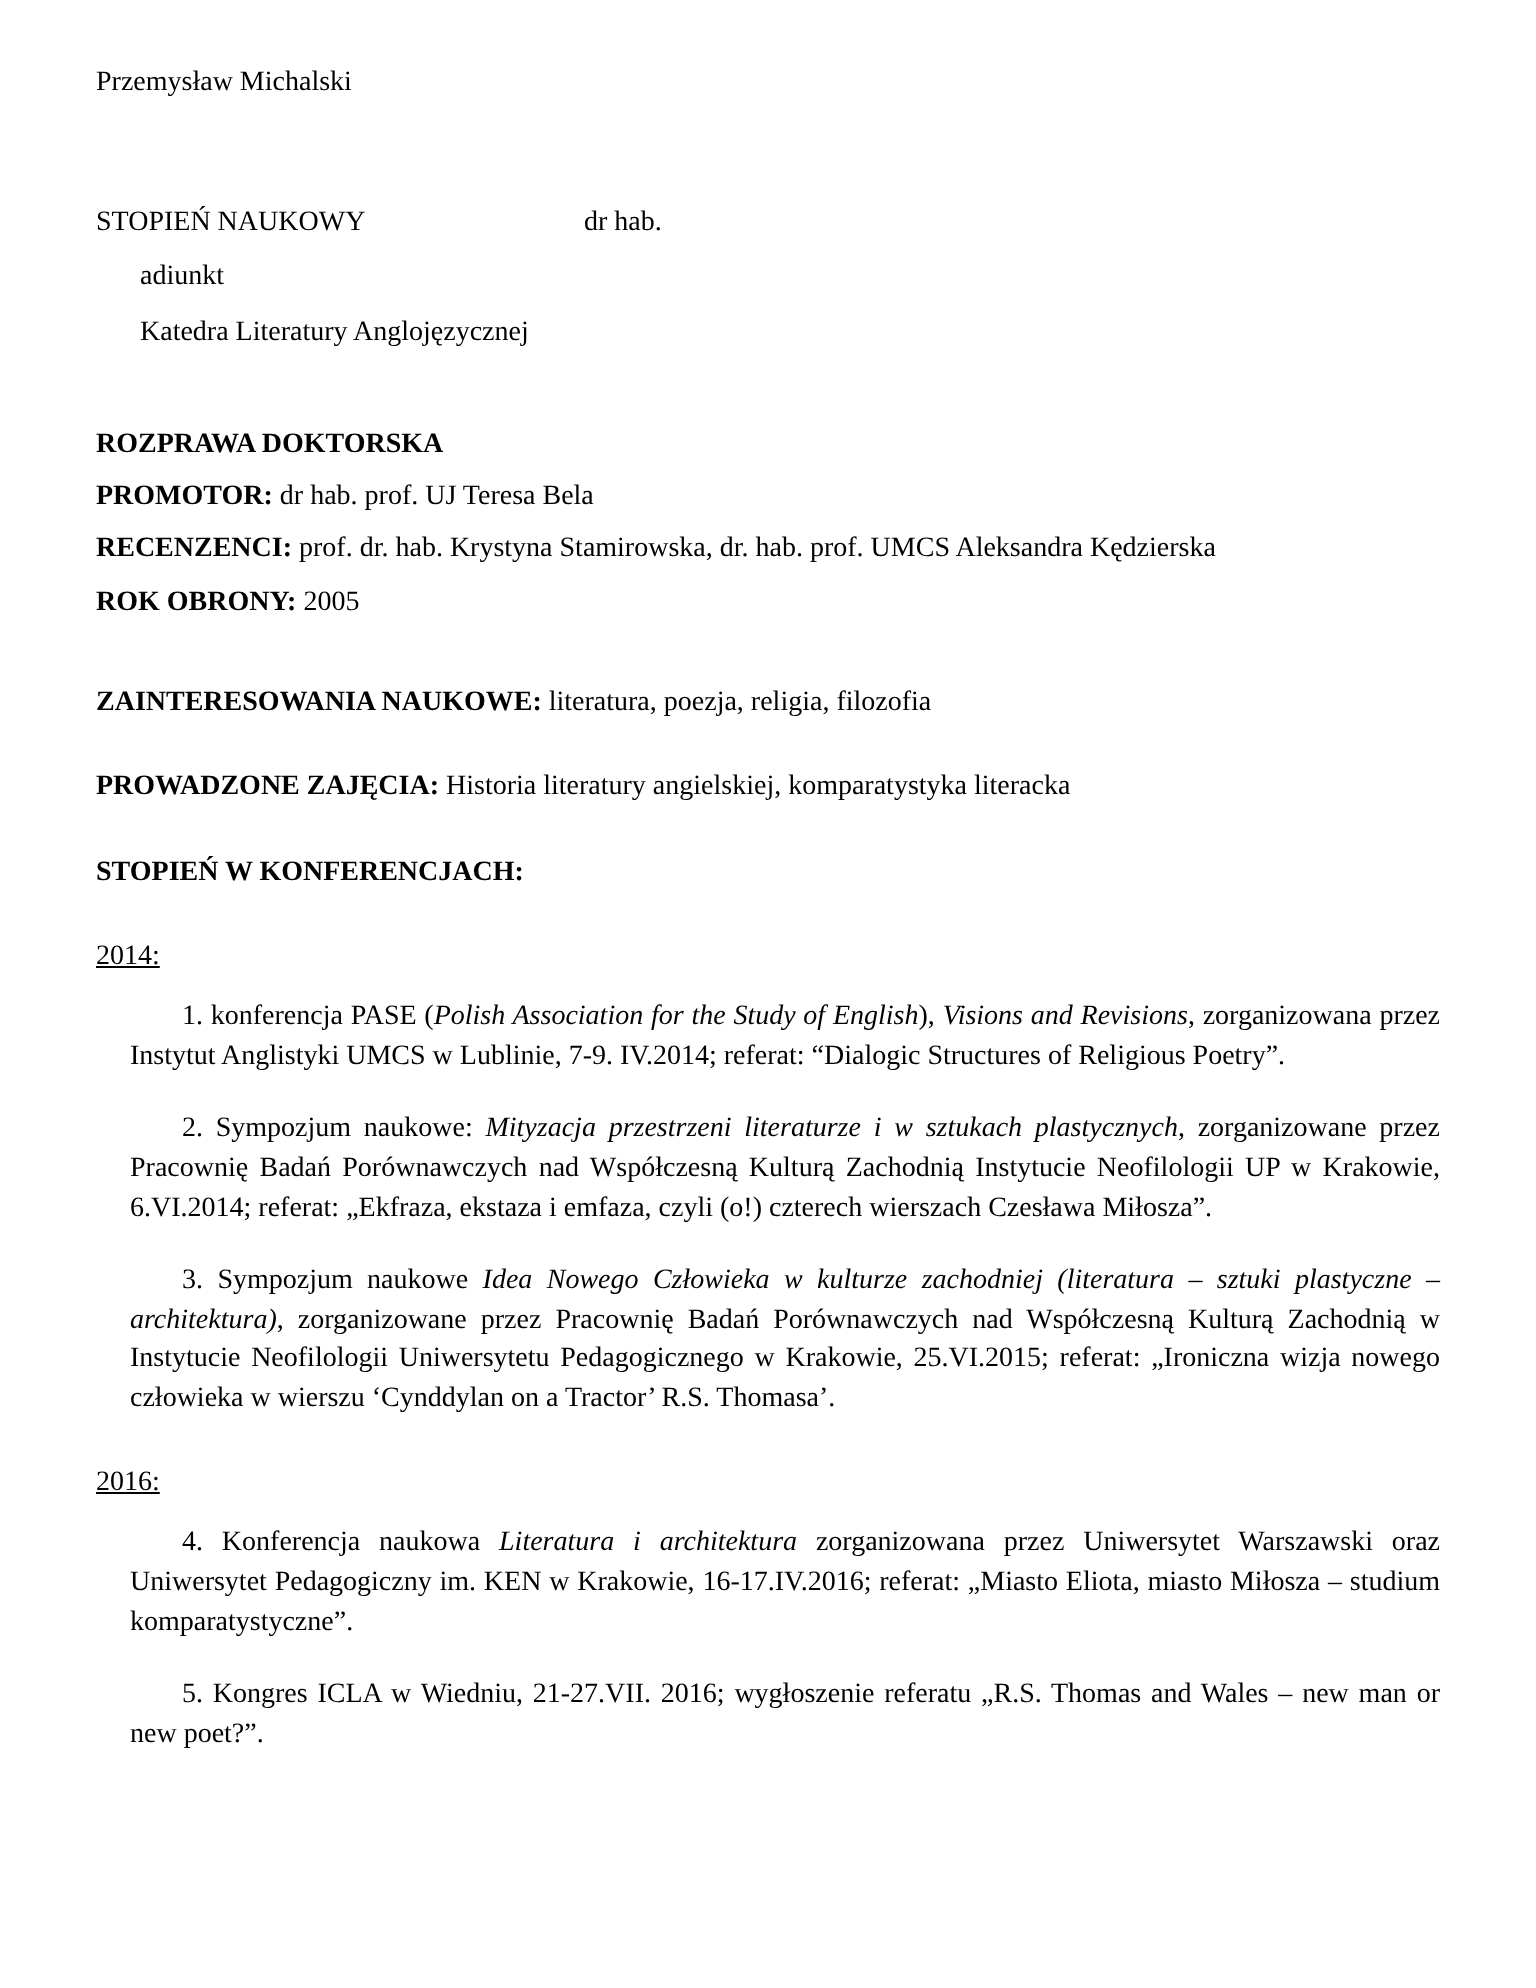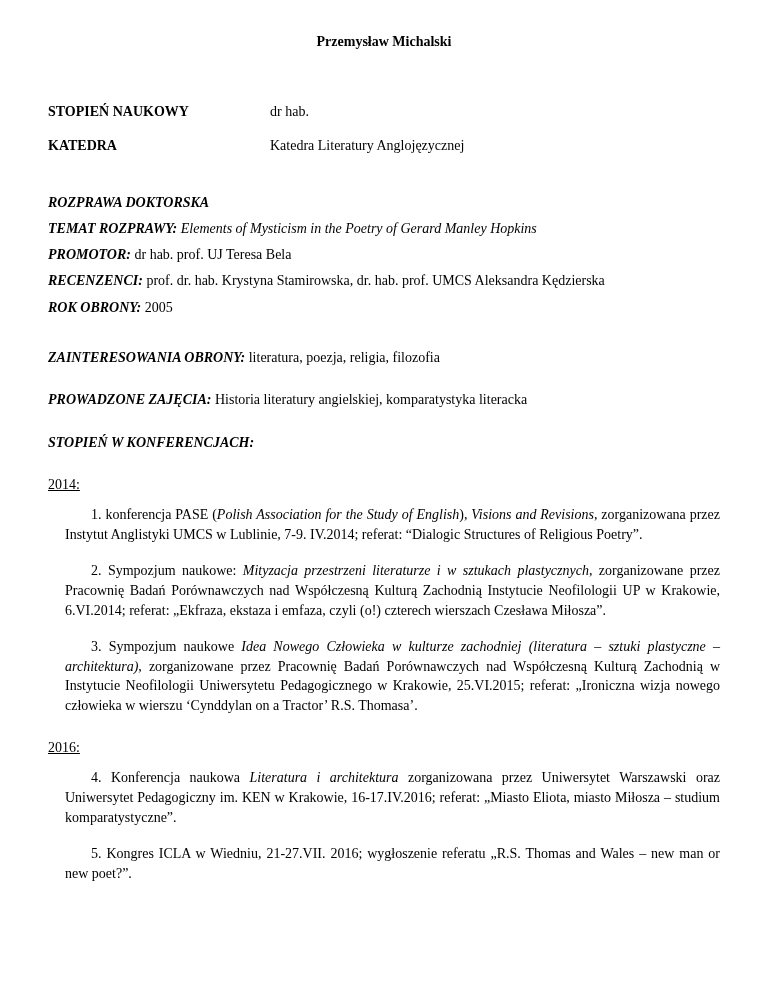--- a/index.html
+++ b/index.html
@@ -10,46 +10,47 @@
   body {
     width: 768px;
     min-height: 994px;
     box-sizing: border-box;
     font-family: "Liberation Serif", "DejaVu Serif", serif;
     font-size: 14px;
     color: #000000;
     padding: 34px 48px 40px 48px;
   }
   .doc-title {
-    text-align: center;
-    font-weight: bold;
+    text-align: left;
+    font-weight: normal;
     margin: 0 0 52px 0;
     font-size: 14px;
   }
   .info-table {
     margin: 0 0 36px 0;
   }
   .info-row {
     display: flex;
     line-height: 1.45;
     margin-bottom: 7px;
   }
   .info-label {
     width: 222px;
     flex: 0 0 222px;
-    font-weight: bold;
+    font-weight: normal;
   }
   .info-value {
     flex: 1;
+    margin-left: 22px;
   }
   .block-line {
     line-height: 1.45;
     margin: 0 0 6px 0;
   }
-  .b { font-weight: bold; font-style: italic; }
+  .b { font-weight: bold; }
   .it { font-style: italic; }
   .section-gap-lg { margin-top: 30px; }
   .section-gap-md { margin-top: 22px; }
   .year-heading {
     text-decoration: underline;
     margin: 22px 0 10px 0;
     line-height: 1.45;
   }
   .conf-para {
     margin: 0 0 16px 17px;
@@ -63,53 +64,48 @@
 <body>
 
 <div class="doc-title">Przemysław Michalski</div>
 
 <div class="info-table">
   <div class="info-row">
     <span class="info-label">STOPIEŃ NAUKOWY</span>
     <span class="info-value">dr hab.</span>
   </div>
   <div class="info-row">
+    <span class="info-value">adiunkt</span>
   </div>
   <div class="info-row">
-    <span class="info-label">KATEDRA</span>
     <span class="info-value">Katedra Literatury Anglojęzycznej</span>
   </div>
 </div>
 
 <div>
   <div class="block-line b">ROZPRAWA DOKTORSKA</div>
-  <div class="block-line">
-    <span class="b">TEMAT ROZPRAWY:</span>
-    <span> </span>
-    <span class="it">Elements of Mysticism in the Poetry of Gerard Manley Hopkins</span>
-  </div>
   <div class="block-line">
     <span class="b">PROMOTOR:</span>
     <span> </span>
     <span>dr hab. prof. UJ Teresa Bela</span>
   </div>
   <div class="block-line">
     <span class="b">RECENZENCI:</span>
     <span> </span>
     <span>prof. dr. hab. Krystyna Stamirowska, dr. hab. prof. UMCS Aleksandra Kędzierska</span>
   </div>
   <div class="block-line">
     <span class="b">ROK OBRONY:</span>
     <span> </span>
     <span>2005</span>
   </div>
 </div>
 
 <div class="block-line section-gap-lg">
-  <span class="b">ZAINTERESOWANIA OBRONY:</span>
+  <span class="b">ZAINTERESOWANIA NAUKOWE:</span>
   <span> </span>
   <span>literatura, poezja, religia, filozofia</span>
 </div>
 
 <div class="block-line section-gap-md">
   <span class="b">PROWADZONE ZAJĘCIA:</span>
   <span> </span>
   <span>Historia literatury angielskiej, komparatystyka literacka</span>
 </div>
 

